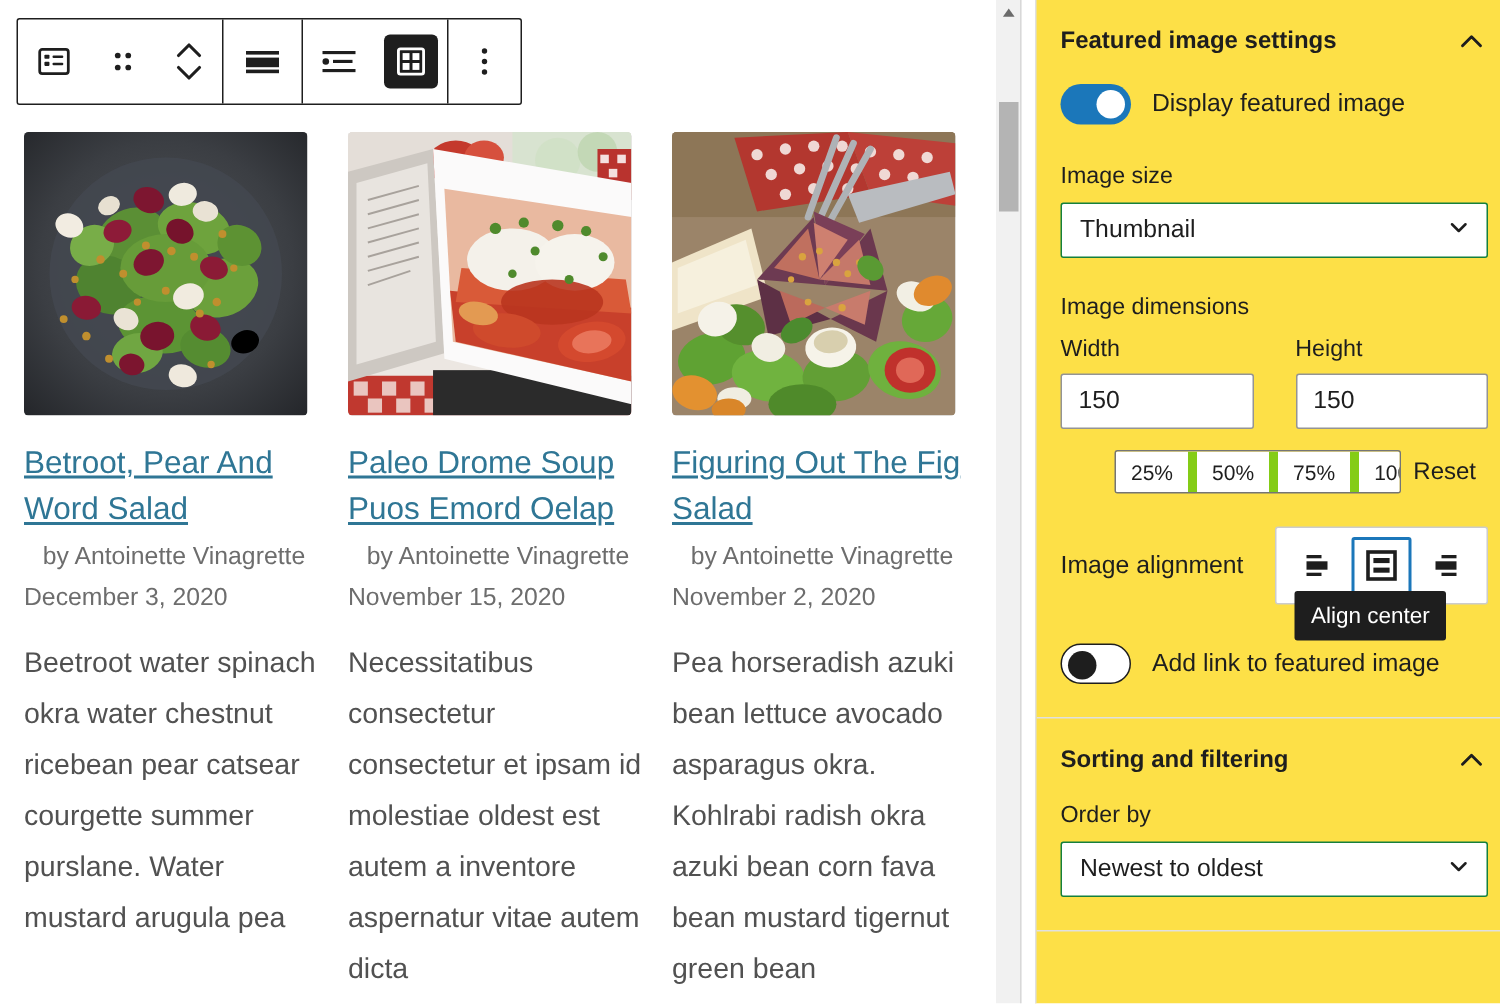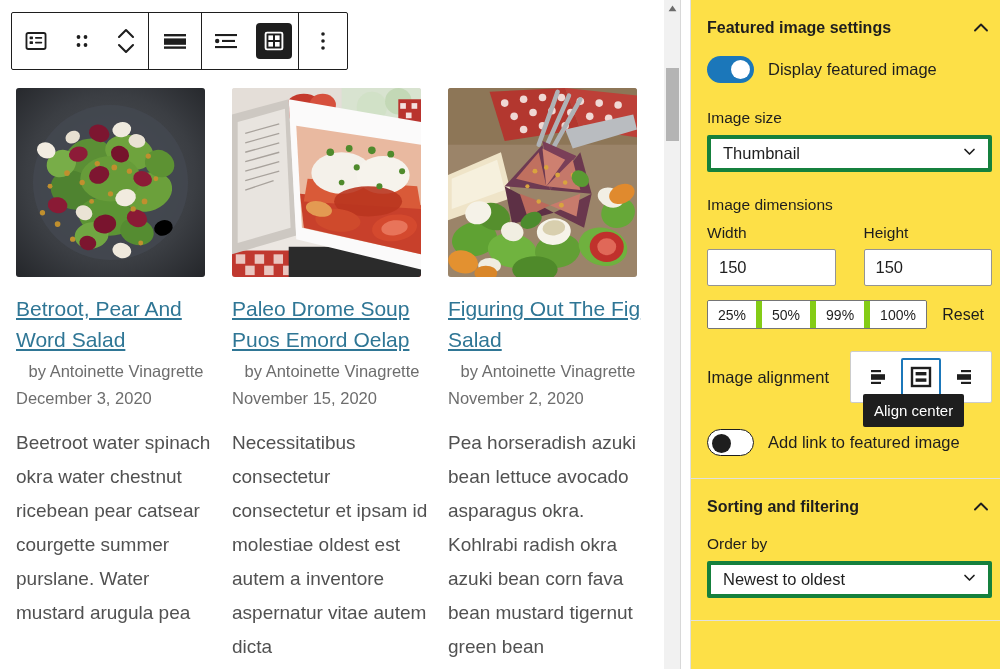--- a/index.html
+++ b/index.html
@@ -148,21 +148,21 @@
   .switch.on .knob { right: 4px; background: #fff; }
   .switch.off .knob { left: 4px; background: #1e1e1e; }
   .toggle-label { font-size: 16.5px; color: #1e1e1e; }
 
   .field-label {
     font-size: 15.5px; color: #1e1e1e;
     margin-bottom: 8px; display: block;
   }
   .select-box {
     width: 100%; height: 37px;
-    border: 4px solid #15803d; border-radius: 2px;
+    border: 1px solid #15803d; border-radius: 2px;
     background: #fff;
     display: flex; align-items: center; justify-content: space-between;
     padding: 0 10px 0 12px;
     font-size: 16.5px; color: #1e1e1e;
     cursor: pointer;
   }
 
   .section-label {
     font-size: 15.5px; color: #1e1e1e;
     margin: 24px 0 10px 0; display: block;
@@ -174,20 +174,21 @@
     width: 100%; height: 37px;
     border: 1px solid #949494; border-radius: 2px;
     background: #fff; padding: 0 11px;
     font-size: 16.5px; color: #1e1e1e;
     font-family: "Liberation Sans", sans-serif;
   }
 
   .pct-row {
     display: flex; align-items: center; justify-content: space-between;
     margin-top: 14px;
+    margin-left: 36px;
   }
   .pct-group {
     display: flex;
     border: 1px solid #757575; border-radius: 2px;
     overflow: hidden;
   }
   .pct-btn {
     padding: 4px 10px; height: 27px;
     background: #fff; border: 0; cursor: pointer;
     font-size: 14px; color: #1e1e1e;
@@ -618,21 +619,21 @@
           <div class="dim-col">
             <label class="field-label">Height</label>
             <input class="num-input" type="text" value="150" style="">
           </div>
         </div>
 
         <div class="pct-row">
           <div class="pct-group">
             <button class="pct-btn">25%</button>
             <button class="pct-btn">50%</button>
-            <button class="pct-btn">99%</button>
+            <button class="pct-btn">75%</button>
             <button class="pct-btn">100%</button>
           </div>
           <button class="reset-btn">Reset</button>
         </div>
 
         <div class="align-row">
           <span class="align-label">Image alignment</span>
           <div class="align-group">
             <button class="align-btn" title="Align left">
               <svg width="22" height="22" viewBox="0 0 22 22">

